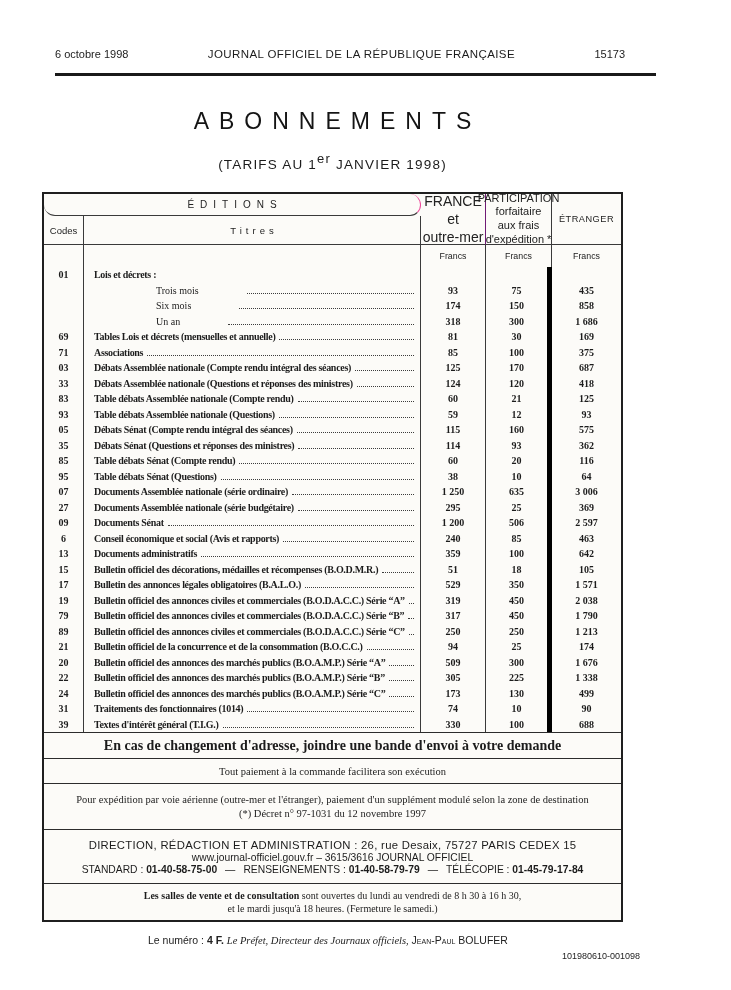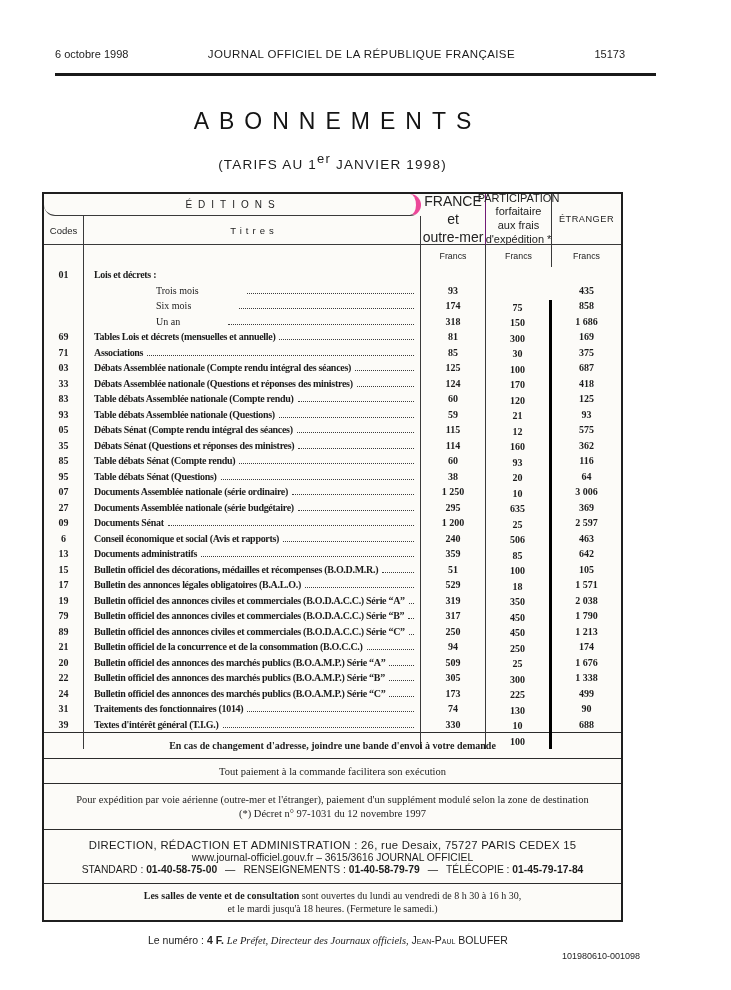--- a/index.html
+++ b/index.html
@@ -35,21 +35,21 @@
     border:2px solid #1f1f1f;box-sizing:border-box;background:#fcfbf8;
   }
   
   .thead{
     display:grid;
     grid-template-columns:40px 337px 65px 66px 1fr;
     grid-template-rows:22px 29px 22px;
     font-family:"Liberation Sans",sans-serif;color:#222;
   }
   .hc{display:flex;align-items:center;justify-content:center;text-align:center;box-sizing:border-box;}
-  .cell-editions{grid-column:1/3;grid-row:1;border-bottom:1px solid #3a3a3a;border-right:5px solid #ec4899;font-size:10px;letter-spacing:6px;text-indent:6px;border-radius:11px;}
+  .cell-editions{grid-column:1/3;grid-row:1;border-bottom:1px solid #3a3a3a;border-right:1px solid #ec4899;font-size:10px;letter-spacing:6px;text-indent:6px;border-radius:11px;}
   .cell-codes{grid-column:1;grid-row:2;border-right:1px solid #3a3a3a;border-bottom:1px solid #3a3a3a;font-size:9.5px;}
   .cell-titres{grid-column:2;grid-row:2;border-right:1px solid #3a3a3a;border-bottom:1px solid #3a3a3a;font-size:9.5px;letter-spacing:4px;text-indent:4px;}
   .cell-france{grid-column:3;grid-row:1/3;border-right:1px solid #701a75;border-bottom:1px solid #3a3a3a;font-size:14px;line-height:1.3;white-space:pre-line;}
   .cell-part{grid-column:4;grid-row:1/3;border-right:1px solid #3a3a3a;border-bottom:1px solid #3a3a3a;font-size:11px;line-height:1.25;white-space:pre-line;}
   .cell-etr{grid-column:5;grid-row:1/3;border-bottom:1px solid #3a3a3a;font-size:9.2px;letter-spacing:.5px;}
   .cell-sp1{grid-column:1;grid-row:3;border-right:1px solid #3a3a3a;}
   .cell-sp2{grid-column:2;grid-row:3;border-right:1px solid #3a3a3a;}
   .cell-francs{grid-row:3;font-size:8.8px;}
   .cell-francs.c3{grid-column:3;border-right:1px solid #3a3a3a;}
   .cell-francs.c4{grid-column:4;border-right:1px solid #3a3a3a;}
@@ -62,28 +62,28 @@
   }
   .td-code{border-right:1px solid #3a3a3a;text-align:center;font-weight:bold;box-sizing:border-box;}
   .td-title{border-right:1px solid #3a3a3a;box-sizing:border-box;display:flex;align-items:baseline;padding:0 4px 0 10px;overflow:hidden;}
   .td-title .ttl{font-weight:bold;white-space:nowrap;letter-spacing:-0.3px;}
   .trow.indent .td-title{padding-left:72px;gap:44px;}
   .trow.indent .td-title .ttl{font-weight:normal;letter-spacing:0;}
   .leader{flex:1 1 auto;min-width:0;border-bottom:1.4px dotted #3c3c3c;margin:0 2px 3px 4px;}
   .trow.no-leader .leader{visibility:hidden;}
   .td-num{text-align:center;font-weight:bold;box-sizing:border-box;}
   .td-num.b1{border-right:1px solid #3a3a3a;}
-  .td-num.b2{border-right:3px solid #000000;margin-top:17px;}
+  .td-num.b2{border-right:5px solid #000000;}
   
   .notice{
     border-top:1px solid #2c2c2c;box-sizing:border-box;
     display:flex;flex-direction:column;align-items:center;justify-content:center;
     text-align:center;font-size:10.5px;
   }
-  .n-change{height:26px;font-weight:bold;font-size:10px;}
+  .n-change{height:26px;font-weight:bold;font-size:14px;}
   .n-payment{height:25px;}
   .n-airmail{height:46px;gap:3px;}
   .n-admin{height:54px;font-family:"Liberation Sans",sans-serif;gap:1px;}
   .n-admin .l1{font-size:11.3px;letter-spacing:.3px;}
   .n-admin .l2{font-size:10.3px;}
   .n-admin .l3{font-size:10.3px;}
   .n-admin .l3 b{font-weight:bold;}
   .n-admin .sep{margin:0 8px;}
   .n-sales{height:37px;font-size:10px;line-height:1.35;}
   .n-sales b{font-weight:bold;}

